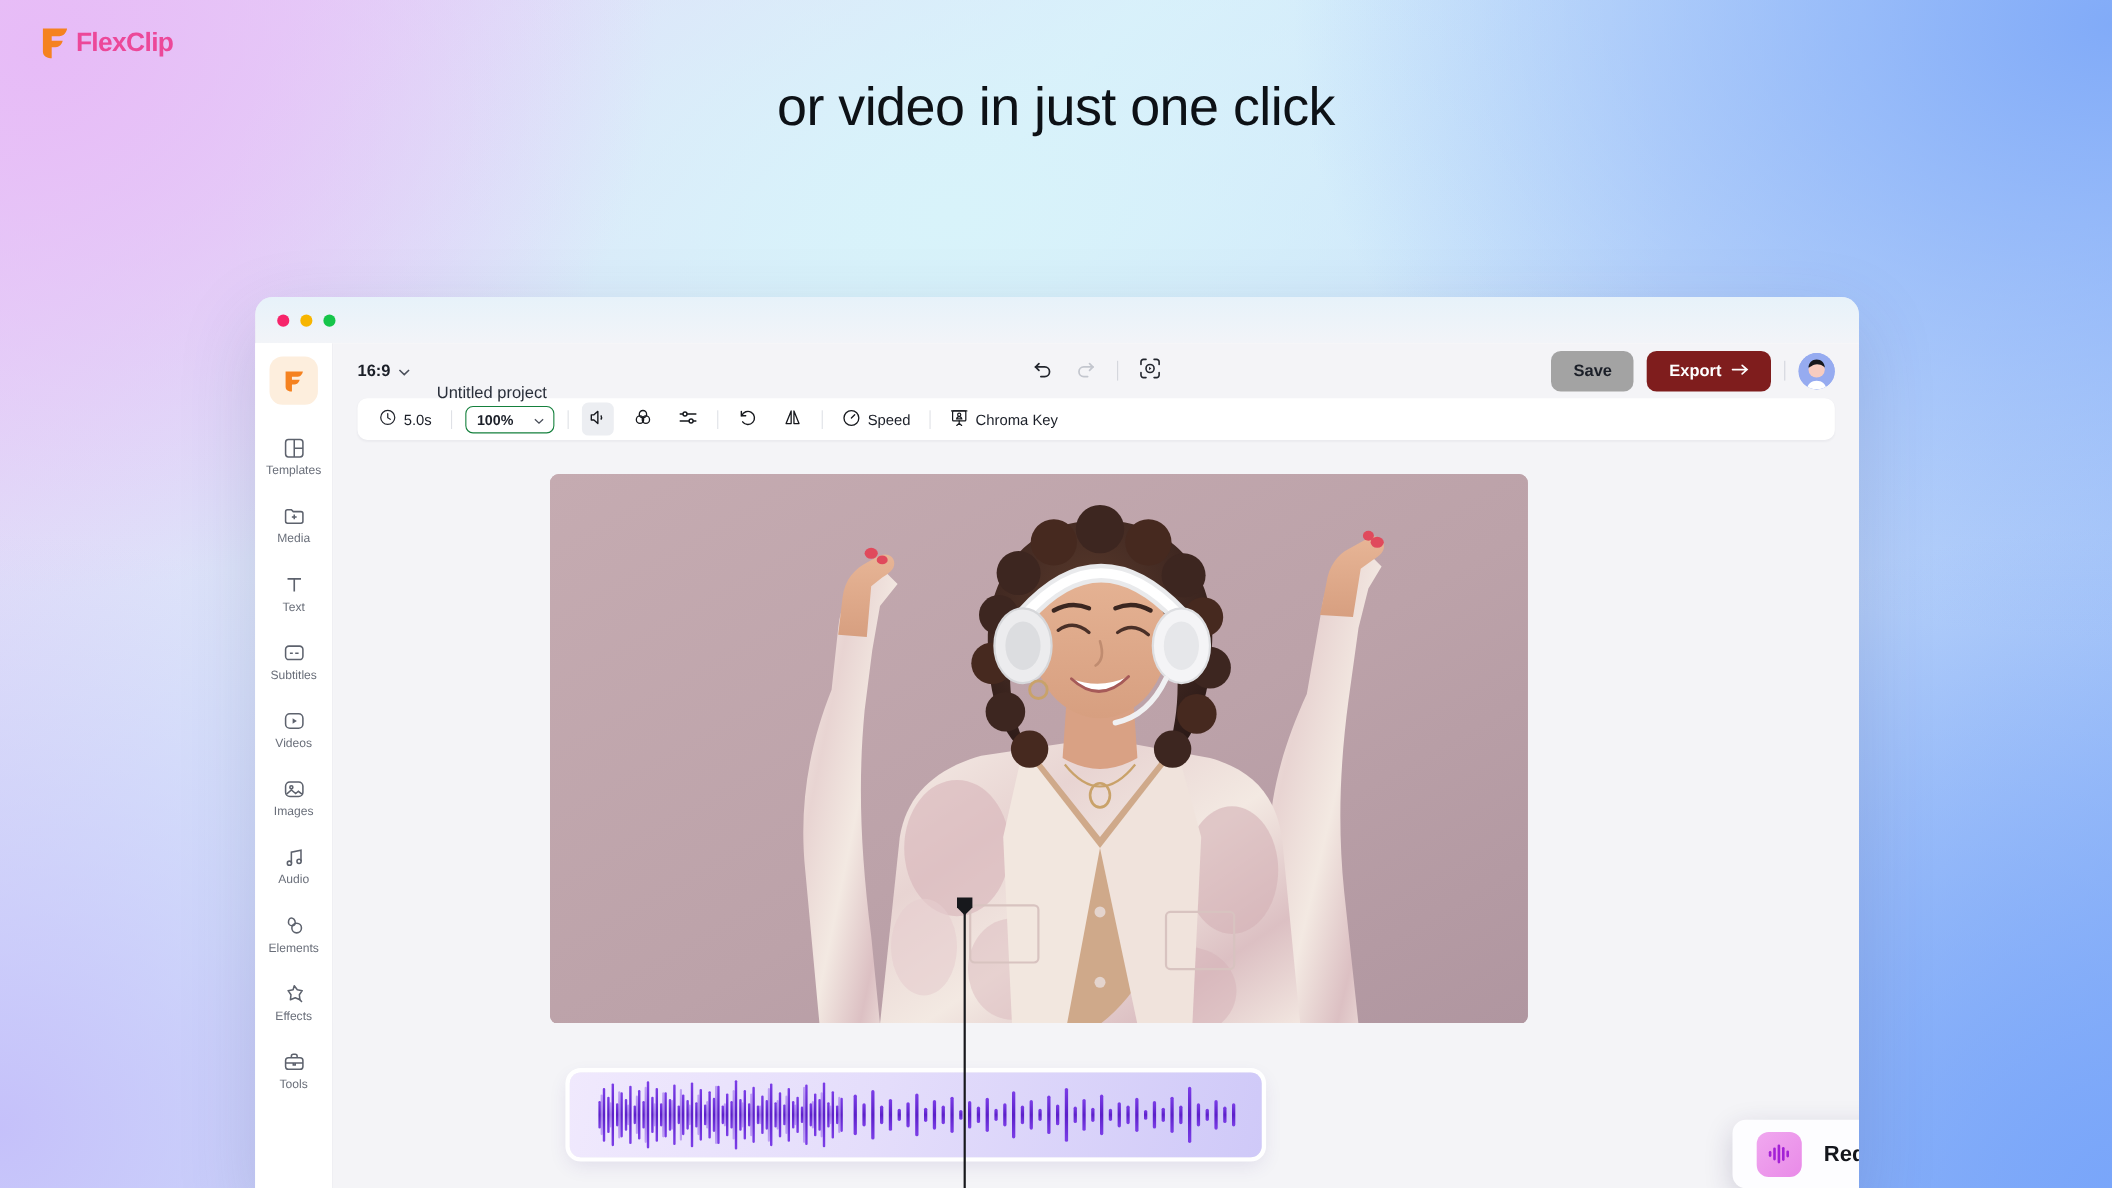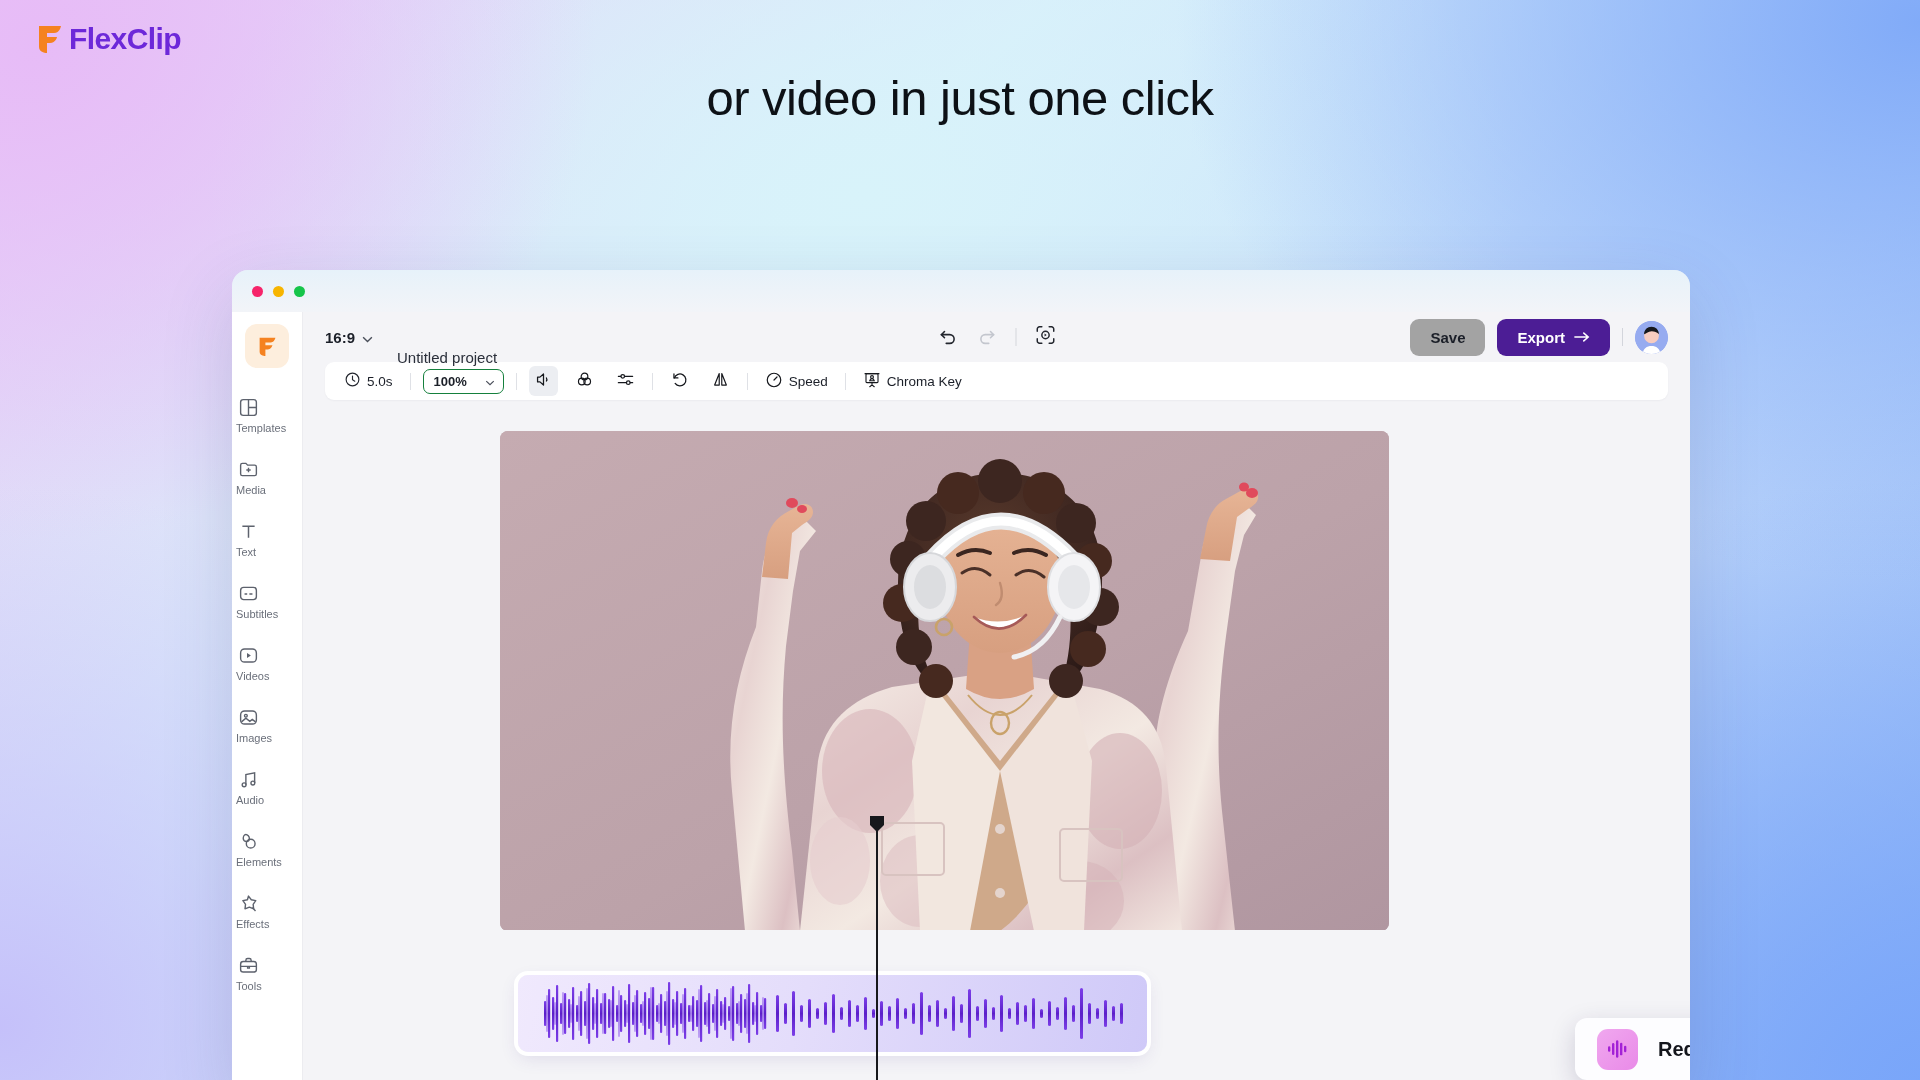--- a/index.html
+++ b/index.html
@@ -12,21 +12,21 @@
       radial-gradient(ellipse 1000px 900px at 0% 95%, rgba(196,190,250,0.95) 0%, rgba(196,190,250,0) 60%),
       radial-gradient(ellipse 1200px 900px at 100% 2%, rgba(128,170,248,0.98) 0%, rgba(128,170,248,0) 62%),
       radial-gradient(ellipse 1100px 1000px at 100% 100%, rgba(120,165,250,0.95) 0%, rgba(120,165,250,0) 60%),
       radial-gradient(ellipse 1100px 700px at 45% 18%, rgba(216,243,250,1) 0%, rgba(216,243,250,0) 60%),
       linear-gradient(135deg,#e8cdf6 0%, #d8eefb 35%, #bdd6fb 70%, #8fb4f5 100%);
   }
 
   
   .logo { position:absolute; left:35px; top:22px; display:flex; align-items:center; gap:4px; }
   .logo-mark { width:30px; height:34px; }
-  .logo-text { font-size:30px; font-weight:700; color:#6d28d9; letter-spacing:-0.6px; line-height:34px; }
+  .logo-text { font-size:24px; font-weight:700; color:#ec4899; letter-spacing:-0.6px; line-height:34px; }
 
   
   .headline {
     position:absolute; left:0; right:0; top:68px;
     text-align:center; color:#0d1116;
     font-size:49px; line-height:1.25; letter-spacing:-0.5px; font-weight:400;
   }
   .headline b { font-weight:800; }
   .headline .l2 { display:block; }
 
@@ -46,36 +46,36 @@
   .dot.green { background:#16c54a; }
 
   .app-body { display:flex; height:778px; background:#fff; }
 
   
   .sidebar { width:71px; background:#ffffff; padding-top:12px; display:flex; flex-direction:column;
              align-items:center; border-right:1px solid #ececf0; flex-shrink:0; }
   .side-logo { width:44px; height:44px; border-radius:12px; background:#fdeedd;
                display:flex; align-items:center; justify-content:center; margin-bottom:20px; }
   .side-item { width:62px; padding:7px 0 5px; display:flex; flex-direction:column;
-               gap:3px; cursor:pointer; margin-bottom:10px; border-radius:8px; }
+               align-items:center; gap:3px; cursor:pointer; margin-bottom:10px; border-radius:8px; }
   .side-item .ic { width:24px; height:24px; display:flex; align-items:center; justify-content:center; }
   .side-item .lb { font-size:11px; color:#6a6f7a; line-height:13px; }
 
   
   .main { flex:1; background:#f4f4f7; display:flex; flex-direction:column; position:relative; }
 
   .topbar { height:50px; display:flex; align-items:center; padding:0 22px; position:relative; }
   .ratio-sel { display:flex; align-items:center; gap:7px; font-size:15px; font-weight:700; color:#1b1f28; cursor:pointer; }
   .proj-name { margin-left:24px; font-size:15px; color:#2a2f3a; cursor:text;margin-top:40px; }
   .center-tools { position:absolute; left:50%; transform:translateX(-50%); display:flex; align-items:center; gap:18px; }
   .vdiv { width:1px; height:18px; background:#d3d5dc; }
   .right-tools { margin-left:auto; display:flex; align-items:center; gap:12px; }
   .btn-save { background:#a3a3a3; color:#1b1f28; font-size:15px; font-weight:700;
               border:none; border-radius:9px; padding:10px 20px; cursor:pointer; font-family:inherit; }
-  .btn-export { background:#4c1d95; color:#fff; font-size:15px; font-weight:700;
+  .btn-export { background:#7f1d1d; color:#fff; font-size:15px; font-weight:700;
               border:none; border-radius:9px; padding:10px 20px; cursor:pointer;
               display:flex; align-items:center; gap:9px; font-family:inherit; }
   .avatar { width:33px; height:33px; border-radius:50%; overflow:hidden; background:#8fa5f0; cursor:pointer; }
 
   
   .toolbar2-wrap { padding:0 22px;text-align:right; }
   .toolbar2 { height:38px; background:#fff; border-radius:9px; display:flex; align-items:center;
               padding:0 14px; gap:12px; box-shadow:0 1px 2px rgba(20,20,40,0.04); }
   .tb-item { display:flex; align-items:center; gap:6px; font-size:13.5px; color:#1b1f28; cursor:pointer;
              padding:4px 5px; border-radius:6px; }

